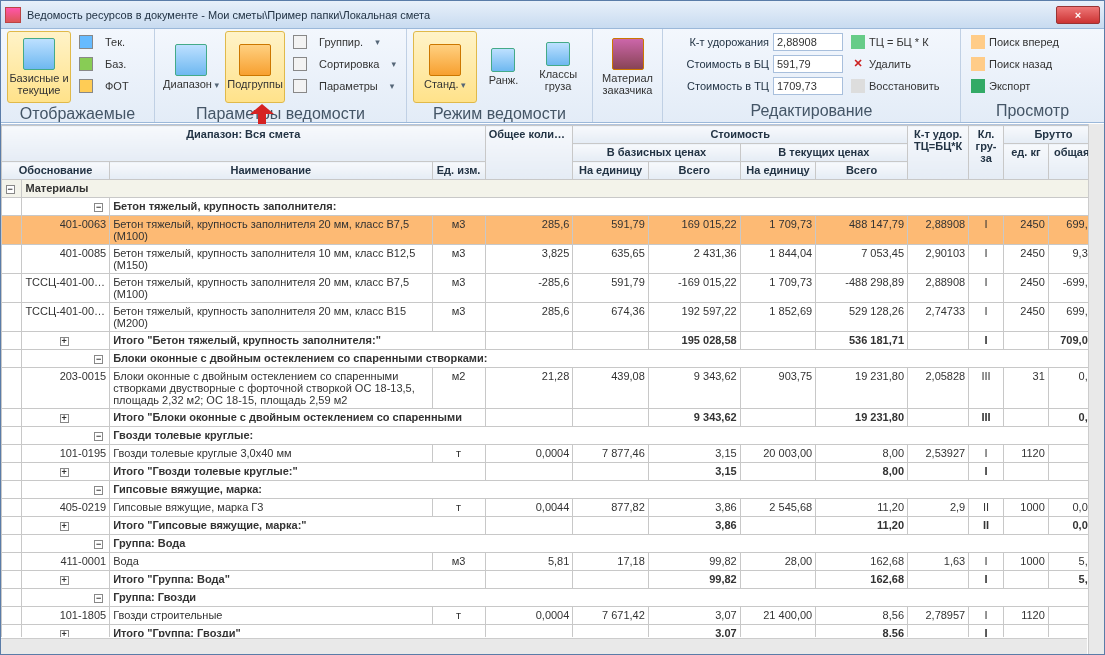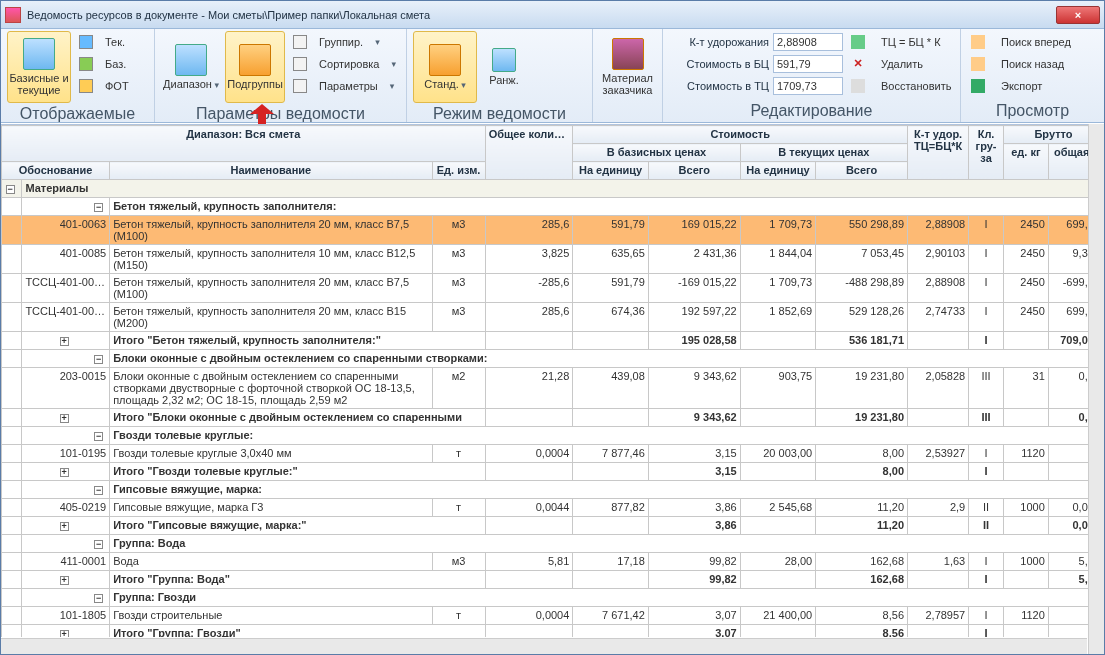--- a/index.html
+++ b/index.html
@@ -16,21 +16,21 @@
 .bigbtn2{width:70px;height:72px;display:flex;flex-direction:column;align-items:center;justify-content:center;gap:2px;text-align:center;border:1px solid transparent;border-radius:3px}
 .bigbtn2.sel{background:linear-gradient(#fff3c8,#ffe28a);border:1px solid #e0b94a}
 .bicon{width:32px;height:32px;background:linear-gradient(#ffd080,#f7a030);border:1px solid #c70;border-radius:2px}
 .bicon.blue{background:linear-gradient(#bde0ff,#6eb8f0);border:1px solid #4a8}
 .smrow{display:flex;align-items:center;gap:12px;height:22px;padding:0 4px}
 .smrow .si{width:14px;height:14px;border:1px solid #888;background:#f3f3f3}
 .ddrop::after{content:" ▾";font-size:9px;color:#567}
 .fieldrow{display:flex;align-items:center;gap:4px;height:22px}
 .fieldrow label{width:100px;text-align:right;color:#234}
 .fieldrow input{width:70px;height:18px;border:1px solid #a8bfdc;padding:0 3px;background:#fff}
-.link{color:#234;display:flex;align-items:center;gap:16px;height:22px;padding:0 4px}
+.link{color:#234;display:flex;align-items:center;gap:4px;height:22px;padding:0 4px}
 .link .li{width:14px;height:14px}
 .grid{position:absolute;top:124px;left:1px;right:1px;bottom:18px;overflow:auto;border-top:1px solid #b0c4de}
 table{border-collapse:collapse;width:100%;table-layout:fixed}
 th,td{border:1px solid #c8c8c8;padding:2px 3px;background:#fff;overflow:hidden;text-overflow:ellipsis;white-space:nowrap;height:18px;vertical-align:top}
 th{background:linear-gradient(#f7f9fc,#e5ecf5);font-weight:bold;text-align:center;color:#234}
 td.num{text-align:right}
 td.c{text-align:center}
 tr.grouphdr td{background:#f3f3ea;font-weight:bold}
 tr.subhdr td{background:#fff;font-weight:bold}
 tr.total td{background:#fff;font-weight:bold}
@@ -105,20 +105,24 @@
 
   <div class="rgroup" style="width:186px">
     <div class="body">
       <div class="bigbtn">
         <div class="bicon"></div>
         <span class="ddrop">Станд.</span>
       </div>
       <div class="bigbtn2" style="width:46px">
         <div class="bicon blue" style="width:24px;height:24px"></div>
         <span>Ранж.</span>
+      </div>
+      <div class="bigbtn2" style="width:56px">
+        <div class="bicon blue" style="width:24px;height:24px"></div>
+        <span>Классы груза</span>
       </div>
     </div>
     <div class="label">Режим ведомости</div>
   </div>
 
   <div class="rgroup" style="width:70px">
     <div class="body">
       <div class="bigbtn2">
         <div class="bicon" style="background:linear-gradient(#c6a,#845)"></div>
         <span>Материал заказчика</span>
@@ -242,21 +246,21 @@
         </tr>
         <tr class="sel">
           <td></td>
           <td style="text-align:right">401-0063</td>
           <td style="white-space:normal">Бетон тяжелый, крупность заполнителя 20 мм, класс В7,5 (М100)</td>
           <td class="c">м3</td>
           <td class="num">285,6</td>
           <td class="num">591,79</td>
           <td class="num">169 015,22</td>
           <td class="num">1 709,73</td>
-          <td class="num">550 298,89</td>
+          <td class="num">488 147,79</td>
           <td class="num">2,88908</td>
           <td class="c">I</td>
           <td class="num">2450</td>
           <td class="num">699,72</td>
         </tr>
         <tr>
           <td></td>
           <td style="text-align:right">401-0085</td>
           <td style="white-space:normal">Бетон тяжелый, крупность заполнителя 10 мм, класс В12,5 (М150)</td>
           <td class="c">м3</td>

